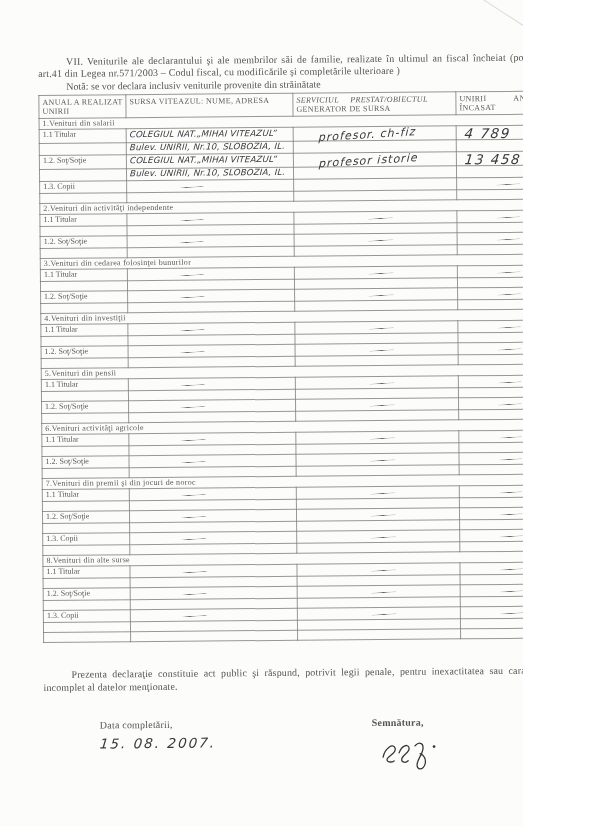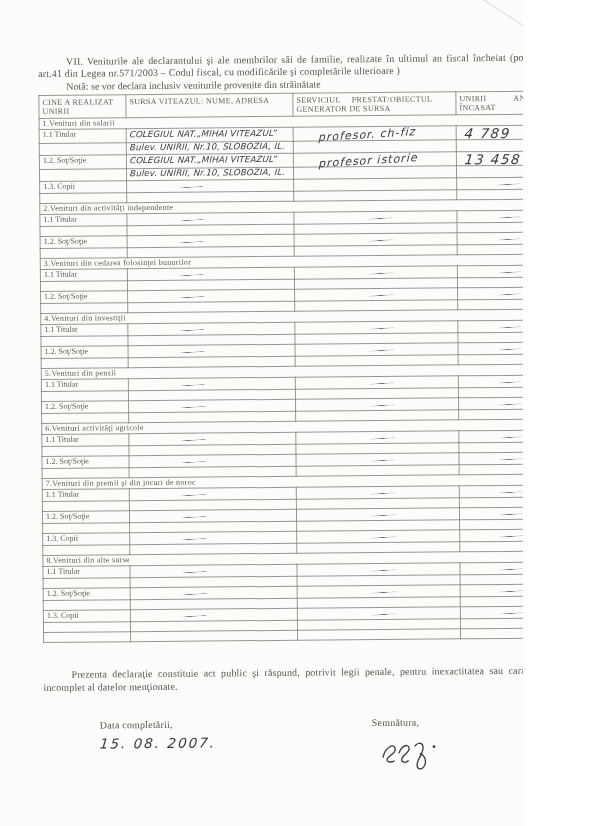--- a/index.html
+++ b/index.html
@@ -29,21 +29,21 @@
   table.decl th, table.decl td{
     border:1px solid rgba(120,118,110,0.75);
     overflow:visible;
   }
   table.decl th{
     font-weight:normal;text-align:left;vertical-align:top;
     font-size:8px;line-height:9.6px;letter-spacing:0.35px;
     padding:2px 3px 1px 3px;color:#5c5c57;
   }
   .hl{display:block;white-space:nowrap;}
-  .sp1{word-spacing:9px;}
+  .sp1{word-spacing:9px;font-style:italic;}
   .sp2{word-spacing:25px;}
   table.decl tbody td{
     padding:0 3px;font-size:8px;line-height:10px;color:#5a5a54;
     vertical-align:top;white-space:nowrap;
   }
   tr.band-row td{height:10px;line-height:10px;letter-spacing:0.3px;color:#5c5c57;}
   tr.label-row td{height:11px;}
   tr.spacer-row td{height:9px;}
   .hw{
     font-family:"DejaVu Sans",sans-serif;font-style:italic;color:#3a3a3f;
@@ -74,21 +74,21 @@
     margin:26px 0 0 0;font-size:10px;line-height:12.6px;text-align:justify;
     text-indent:28px;color:#55554f;letter-spacing:0.15px;
   }
   .sig-row{display:flex;margin-top:26px;align-items:flex-start;}
   .date-block{margin-left:56px;}
   .typed{font-size:10px;color:#55554f;letter-spacing:0.2px;}
   .date-hw{
     font-size:13.5px;margin-top:5px;letter-spacing:2px;
     transform:skewX(-6deg);
   }
-  .sign-block{margin-left:auto;margin-right:104px;}
+  .sign-block{margin-left:auto;margin-right:104px;font-weight:bold;}
   .sig-svg{display:block;margin:6px 0 0 4px;}
 </style>
 </head>
 <body>
 
 <div class="paper">
   <div class="corner-mark"></div>
   <div class="scan-rotate">
 
     <p class="heading">VII. Veniturile ale declarantului şi ale membrilor săi de familie, realizate în ultimul an fiscal încheiat (potrivit art.41 din Legea nr.571/2003 – Codul fiscal, cu modificările şi completările ulterioare )</p>
@@ -97,21 +97,21 @@
     <table class="decl">
       <colgroup>
         <col class="c1">
           <col class="c2">
           <col class="c3">
           <col class="c4">
       </colgroup>
       <thead>
         <tr>
           <th>
-            <span class="hl">CINE A REALIZAT</span>
+            <span class="hl">ANUAL A REALIZAT</span>
             <span class="hl">UNIRII</span>
           </th>
           <th>
             <span class="hl">SURSA VITEAZUL: NUME, ADRESA</span>
           </th>
           <th>
             <span class="hl sp1">SERVICIUL PRESTAT/OBIECTUL</span>
             <span class="hl">GENERATOR DE SURSA</span>
           </th>
           <th>

